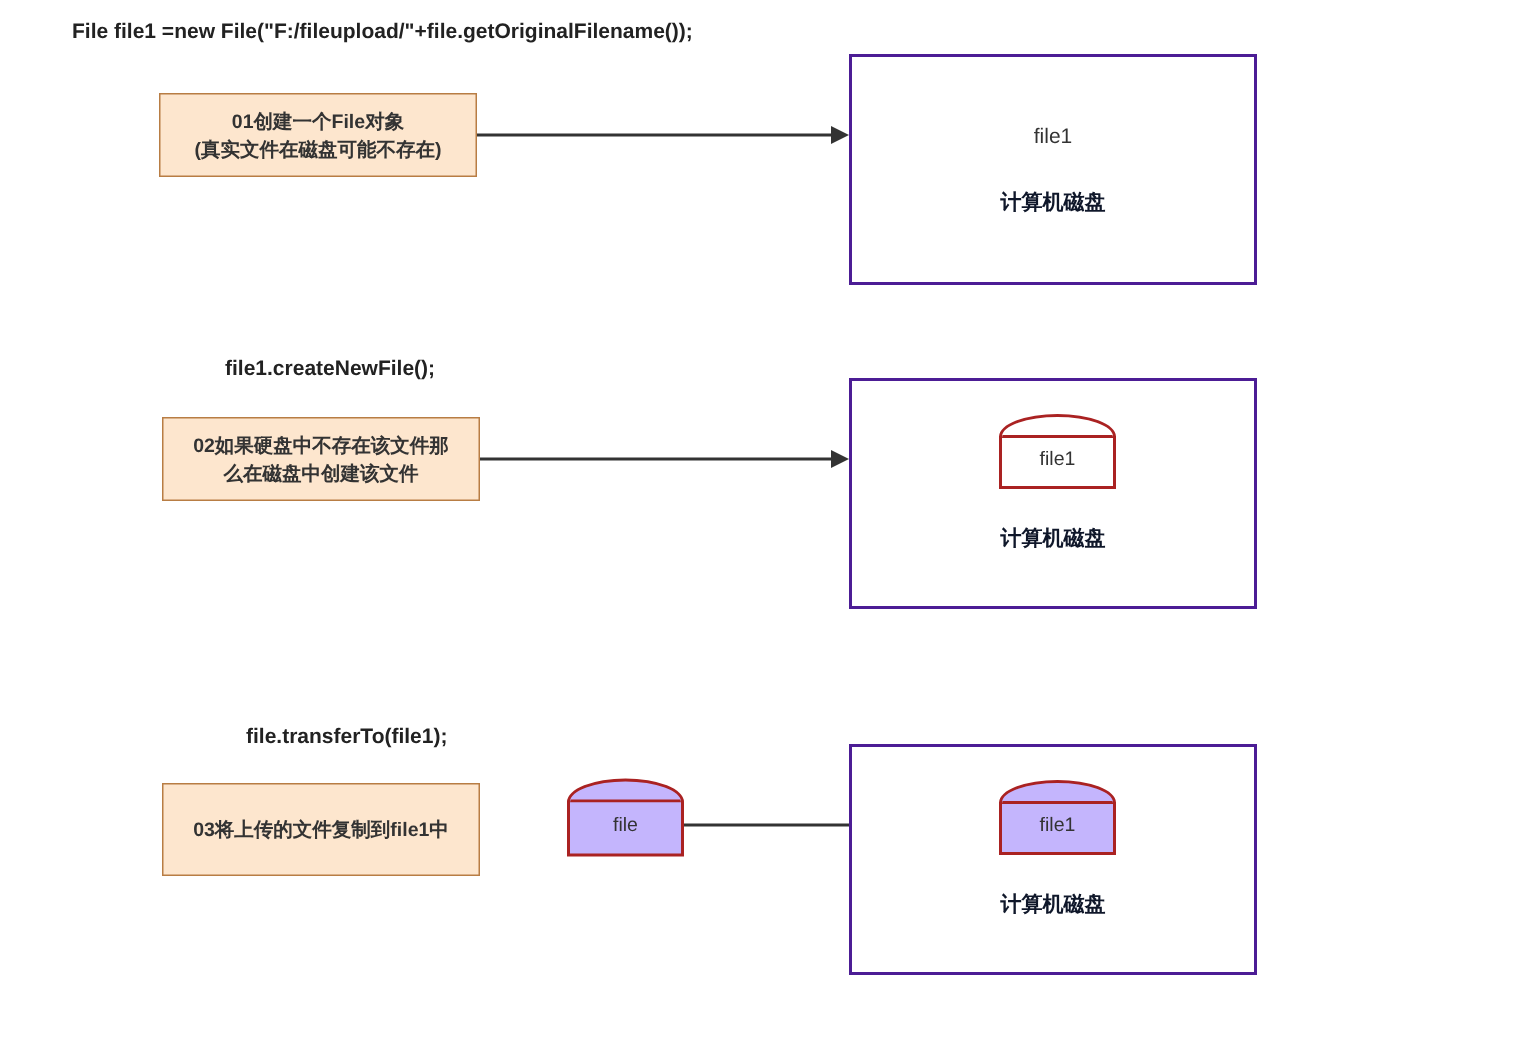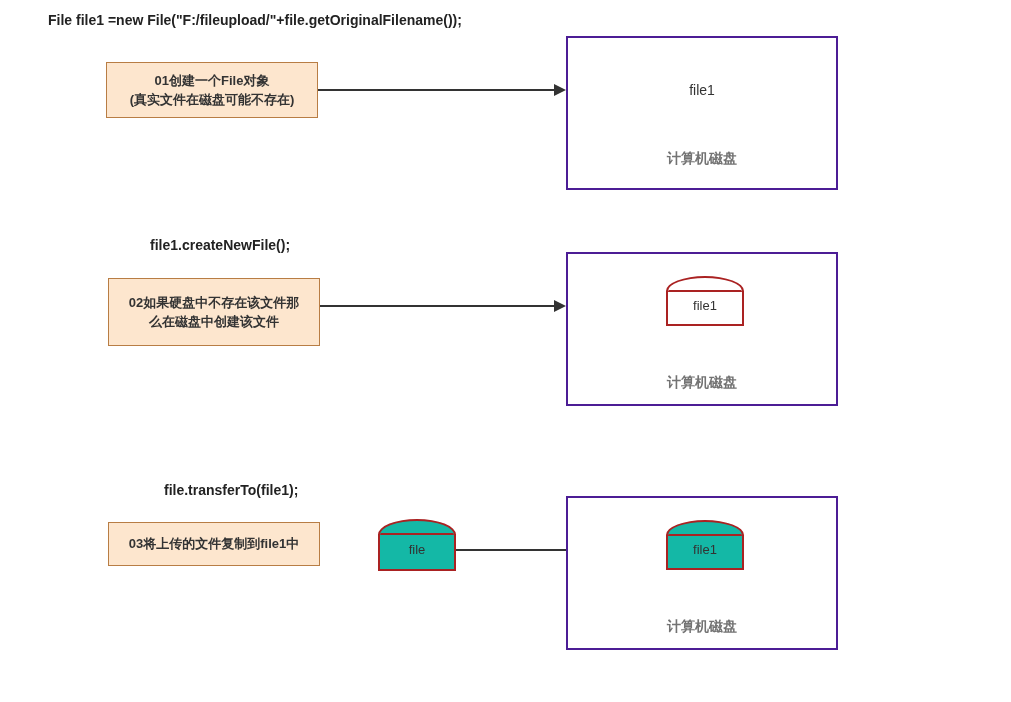--- a/index.html
+++ b/index.html
@@ -34,24 +34,23 @@
   }
   .disk-box {
     position: absolute;
     border: 2px solid #4c1d95;
     background: #fff;
   }
   .disk-label {
     position: absolute;
     font-size: 14px;
     font-weight: bold;
-    color: #737373;
+    color: #0f172a;
     text-align: center;
     width: 100%;
-    margin-top: 24px;
   }
   .plain-text {
     position: absolute;
     font-size: 14px;
     color: #333;
   }
   .arrow-line {
     position: absolute;
     height: 2px;
     background: #333;
@@ -70,21 +69,21 @@
     display: flex;
     align-items: center;
     justify-content: center;
     font-size: 13px;
     color: #333;
     border-top-left-radius: 50% 30%;
     border-top-right-radius: 50% 30%;
     overflow: hidden;
   }
   .file-shape.red {
-    background: #14b8a6;
+    background: #c4b5fd;
   }
   .file-shape .cap {
     position: absolute;
     top: 0; left: 0; right: 0;
     height: 30%;
     border-bottom: 2px solid #a22;
     border-top-left-radius: 50% 100%;
     border-top-right-radius: 50% 100%;
   }
   .file-shape span {
@@ -107,41 +106,41 @@
 <div class="disk-box" style="left:566px; top:36px; width:272px; height:154px;">
   <div class="plain-text" style="left:0; right:0; top:44px; text-align:center;">file1</div>
   <div class="disk-label" style="top:88px;">计算机磁盘</div>
 </div>
 
 <div class="arrow-line" style="left:318px; top:89px; width:236px;"></div>
 <div class="arrow-head" style="left:554px; top:84px;"></div>
 
 <div class="code-line" style="left:150px; top:237px;text-align:right;">file1.createNewFile();</div>
 
-<div class="step-box" style="left:108px; top:278px; width:212px; height:68px;">
+<div class="step-box" style="left:108px; top:278px; width:212px; height:56px;">
   <div>
     <span>02如果硬盘中不存在该文件那</span><br>
     <span>么在磁盘中创建该文件</span>
   </div>
 </div>
 
 <div class="disk-box" style="left:566px; top:252px; width:272px; height:154px;">
   <div class="file-shape" style="left:98px; top:22px; width:78px; height:50px;">
     <div class="cap"></div>
     <span>file1</span>
   </div>
   <div class="disk-label" style="top:96px;">计算机磁盘</div>
 </div>
 
 <div class="arrow-line" style="left:320px; top:305px; width:234px;"></div>
 <div class="arrow-head" style="left:554px; top:300px;"></div>
 
 <div class="code-line" style="left:164px; top:482px;">file.transferTo(file1);</div>
 
-<div class="step-box" style="left:108px; top:522px; width:212px; height:44px;text-align:right;">
+<div class="step-box" style="left:108px; top:522px; width:212px; height:62px;text-align:right;">
   <span>03将上传的文件复制到file1中</span>
 </div>
 
 <div class="file-shape red" style="left:378px; top:519px; width:78px; height:52px;">
   <div class="cap"></div>
   <span>file</span>
 </div>
 
 <div class="arrow-line" style="left:456px; top:549px; width:196px;"></div>
 <div class="arrow-head" style="left:652px; top:544px;"></div>

